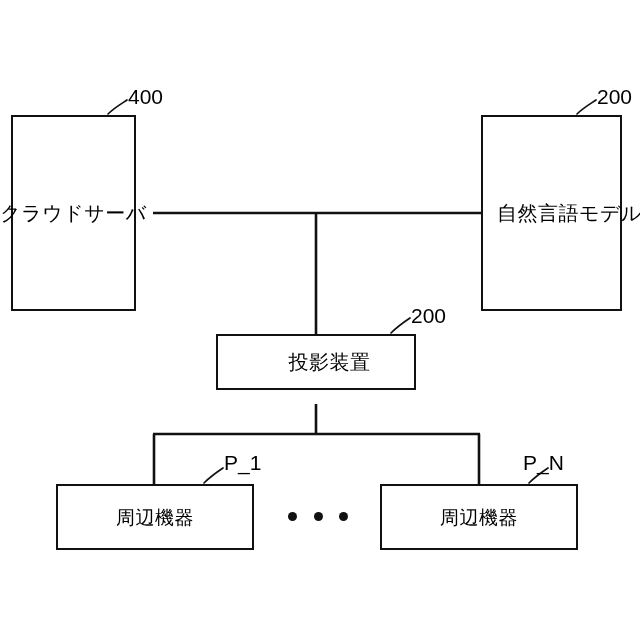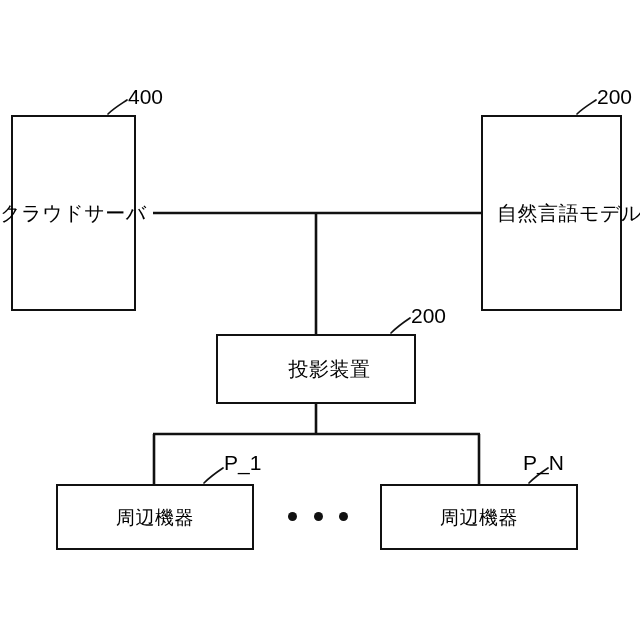--- a/index.html
+++ b/index.html
@@ -46,21 +46,21 @@
     left: 11px;  top: 115px;  width: 125px; height: 196px;
   }
   #node-cloud-server .node-label { font-size: 20px; }
 
   #node-language-model {
     left: 481px; top: 115px; width: 141px; height: 196px;
   }
   #node-language-model .node-label { font-size: 20px; margin-left: 36px; }
 
   #node-projector {
-    left: 216px; top: 334px; width: 200px; height: 70px; padding-left: 27px;
+    left: 216px; top: 334px; width: 200px; height: 56px; padding-left: 27px;
   }
   #node-projector .node-label { font-size: 20px; }
 
   #node-peripheral-1 {
     left: 56px;  top: 484px; width: 198px; height: 66px;
   }
   #node-peripheral-1 .node-label { font-size: 19px; }
 
   #node-peripheral-n {
     left: 380px; top: 484px; width: 198px; height: 66px;

